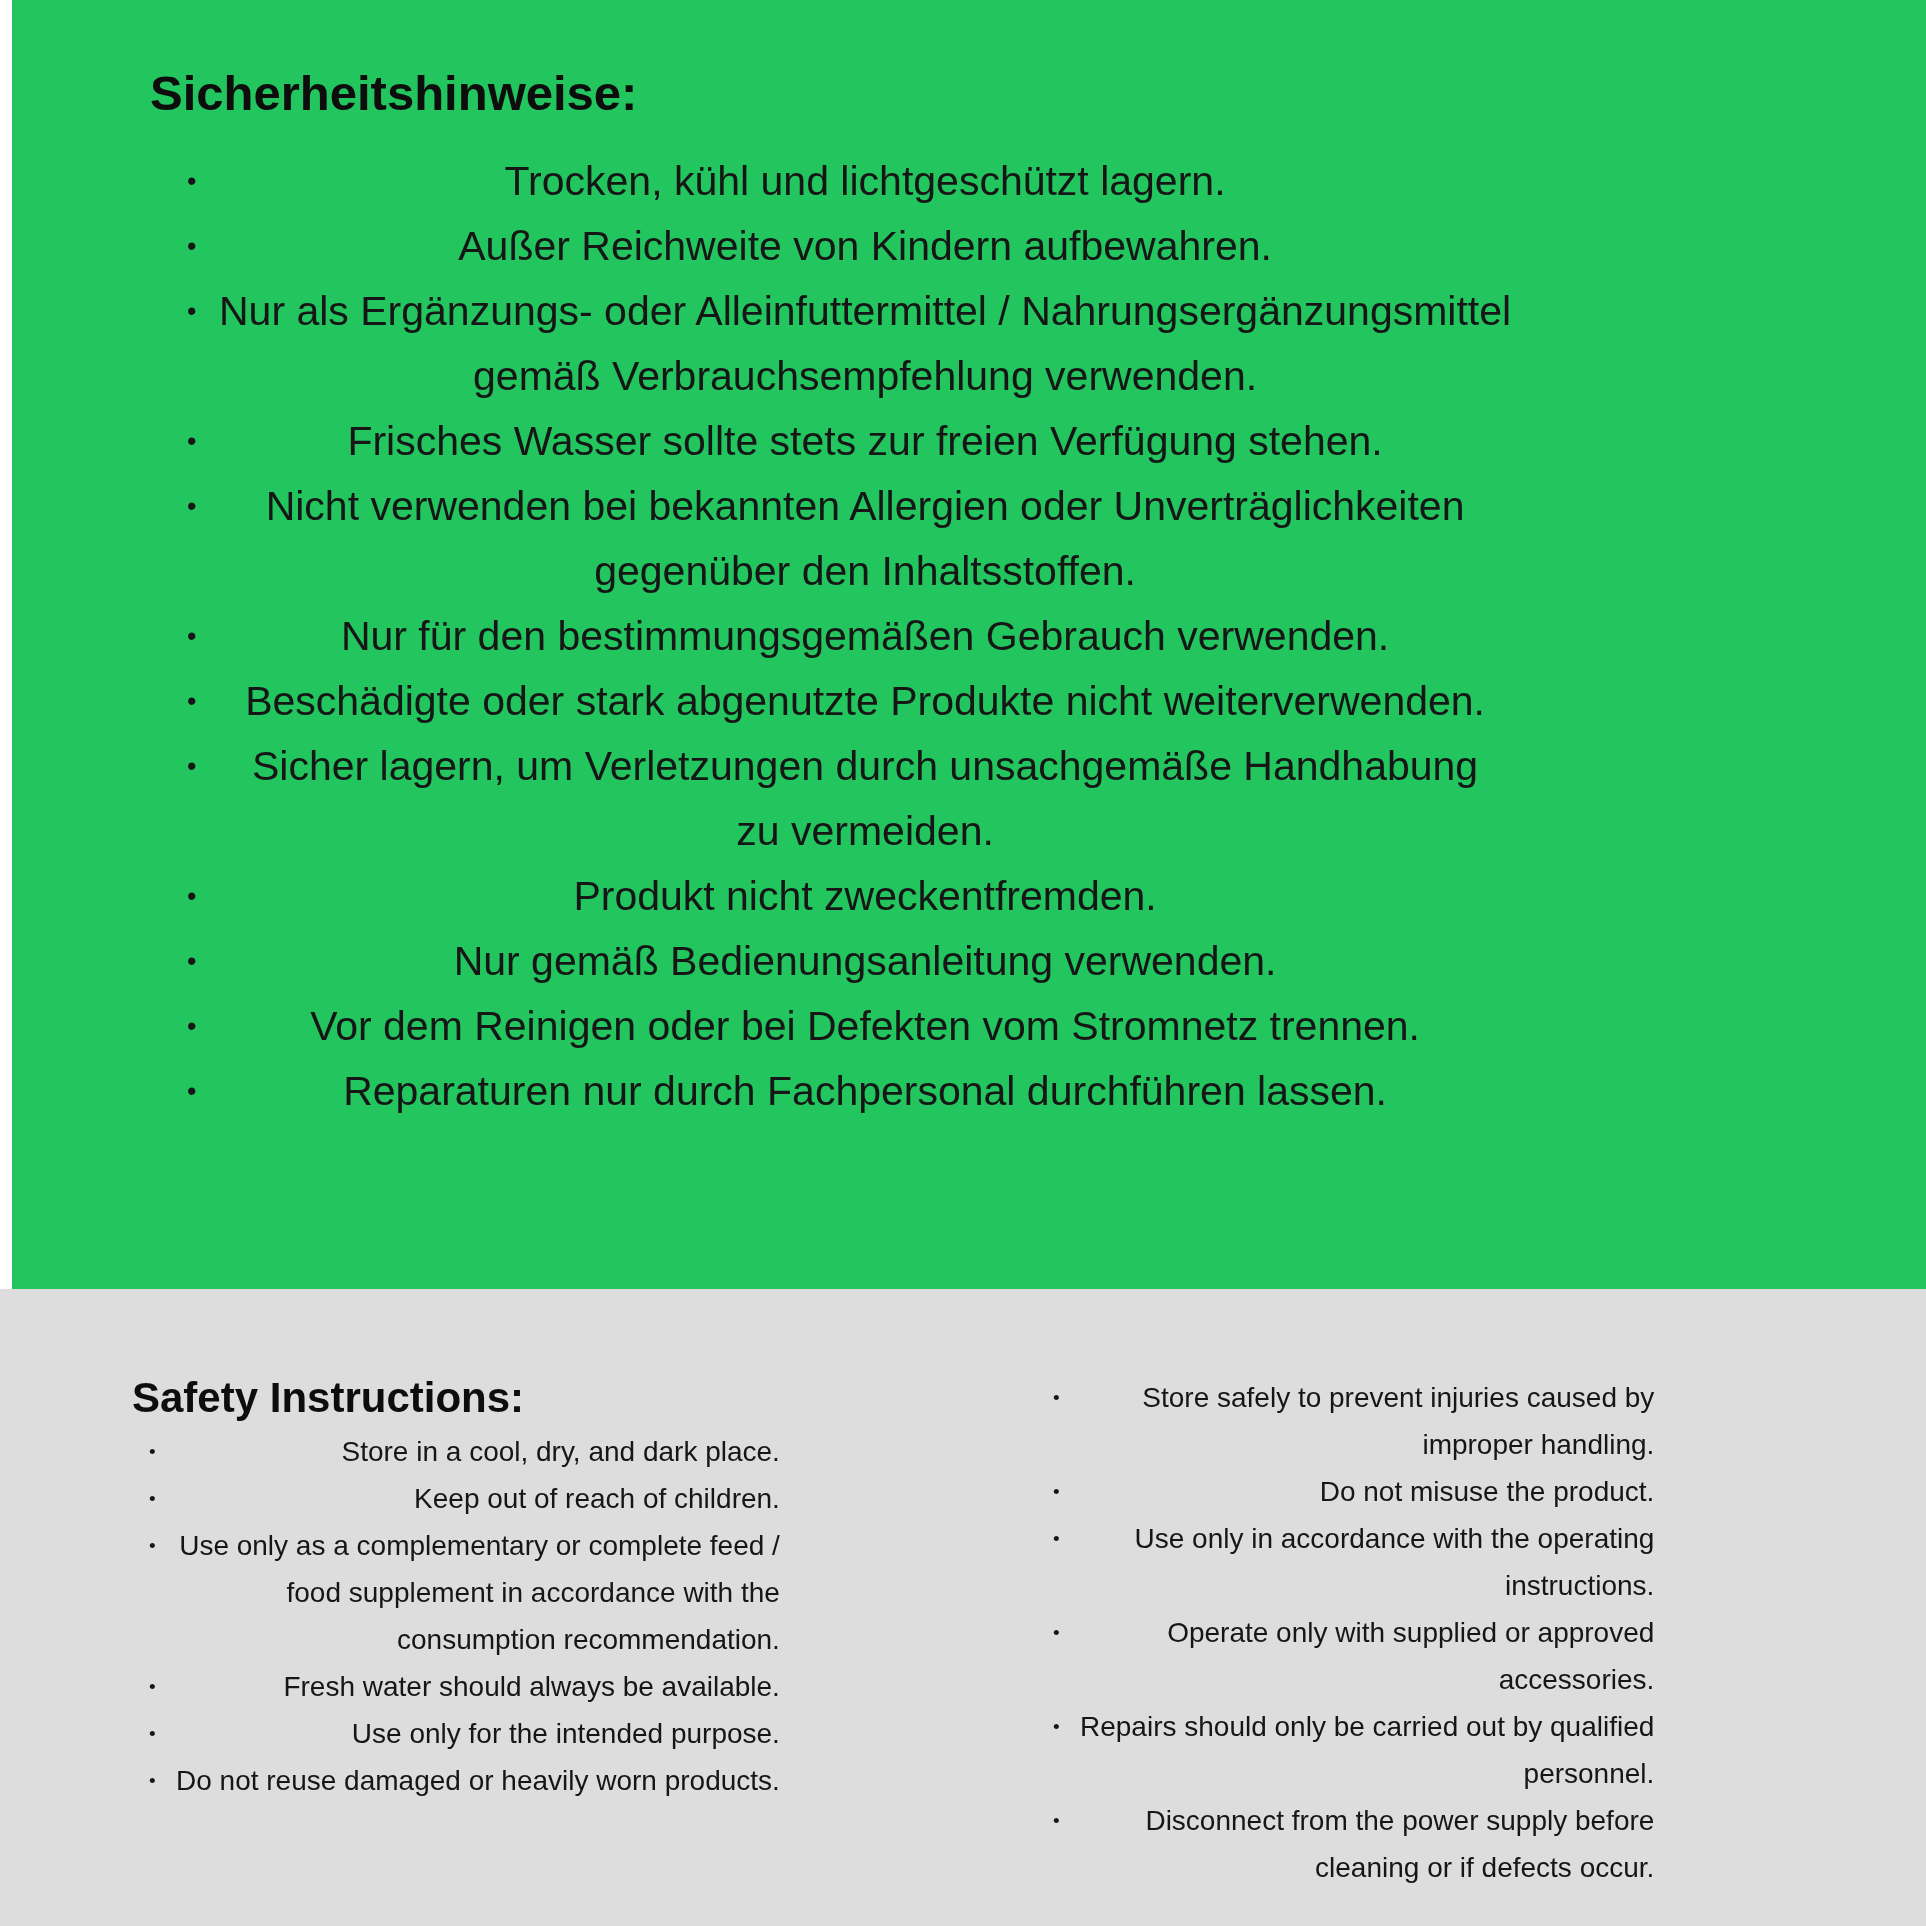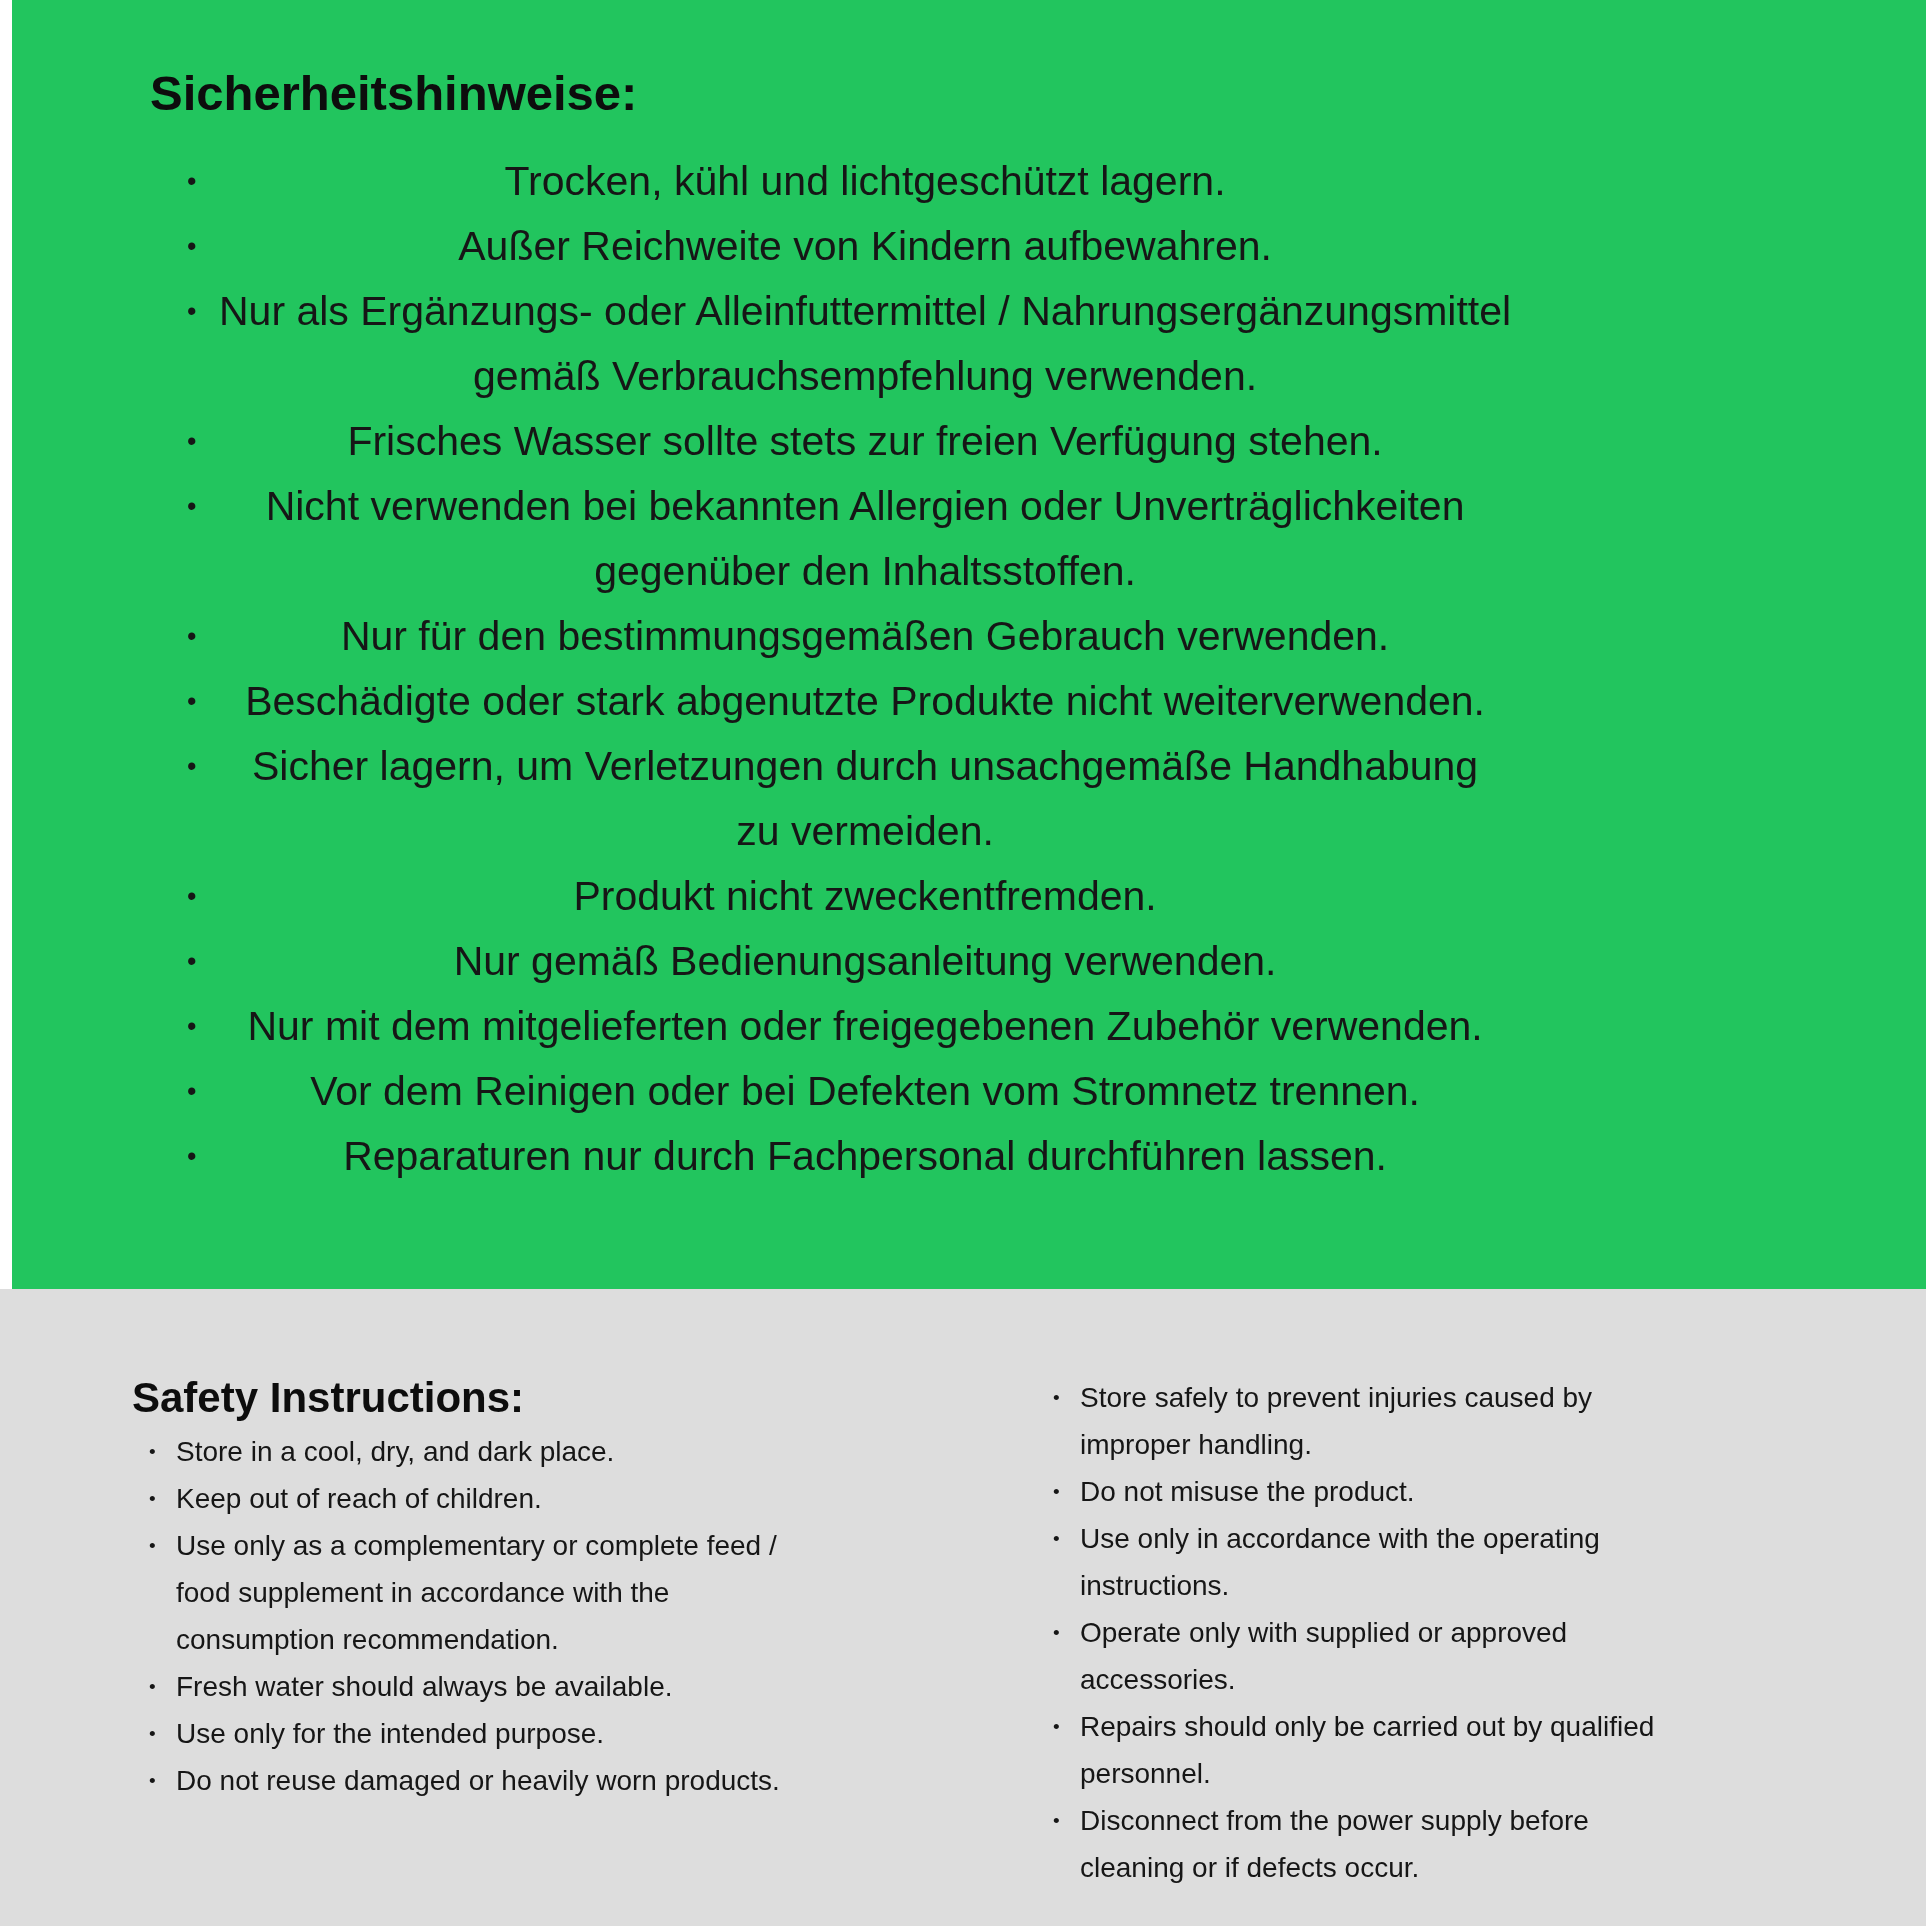--- a/index.html
+++ b/index.html
@@ -58,21 +58,21 @@
   }
   .en-left  { position: absolute; left: 149px;  top: 139px; }
   .en-right { position: absolute; left: 1053px; top: 85px; }
 
   
   .item {
     position: relative;
     white-space: nowrap;
   }
   .de-list .item { padding-left: 32px; text-align: center; }
-  .en-list .item { padding-left: 27px; }
+  .en-list .item { padding-left: 27px; text-align: right; }
   .item::before {
     content: "\2022";
     position: absolute;
     left: 0;
     top: 0;
   }
   .de-list .item::before { font-size: 27px; line-height: 65px; }
   .en-list .item::before { font-size: 19px; line-height: 47px; }
   .line { white-space: nowrap; }
 </style>
@@ -109,23 +109,20 @@
         </div>
         <div class="item">
           <div class="line">Sicher lagern, um Verletzungen durch unsachgemäße Handhabung</div>
           <div class="line">zu vermeiden.</div>
         </div>
         <div class="item">
           <div class="line">Produkt nicht zweckentfremden.</div>
         </div>
         <div class="item">
           <div class="line">Nur gemäß Bedienungsanleitung verwenden.</div>
-        </div>
-        <div class="item">
-          <div class="line">Nur mit dem mitgelieferten oder freigegebenen Zubehör verwenden.</div>
         </div>
         <div class="item">
           <div class="line">Vor dem Reinigen oder bei Defekten vom Stromnetz trennen.</div>
         </div>
         <div class="item">
           <div class="line">Reparaturen nur durch Fachpersonal durchführen lassen.</div>
         </div>
       </div>
   </div>
 

